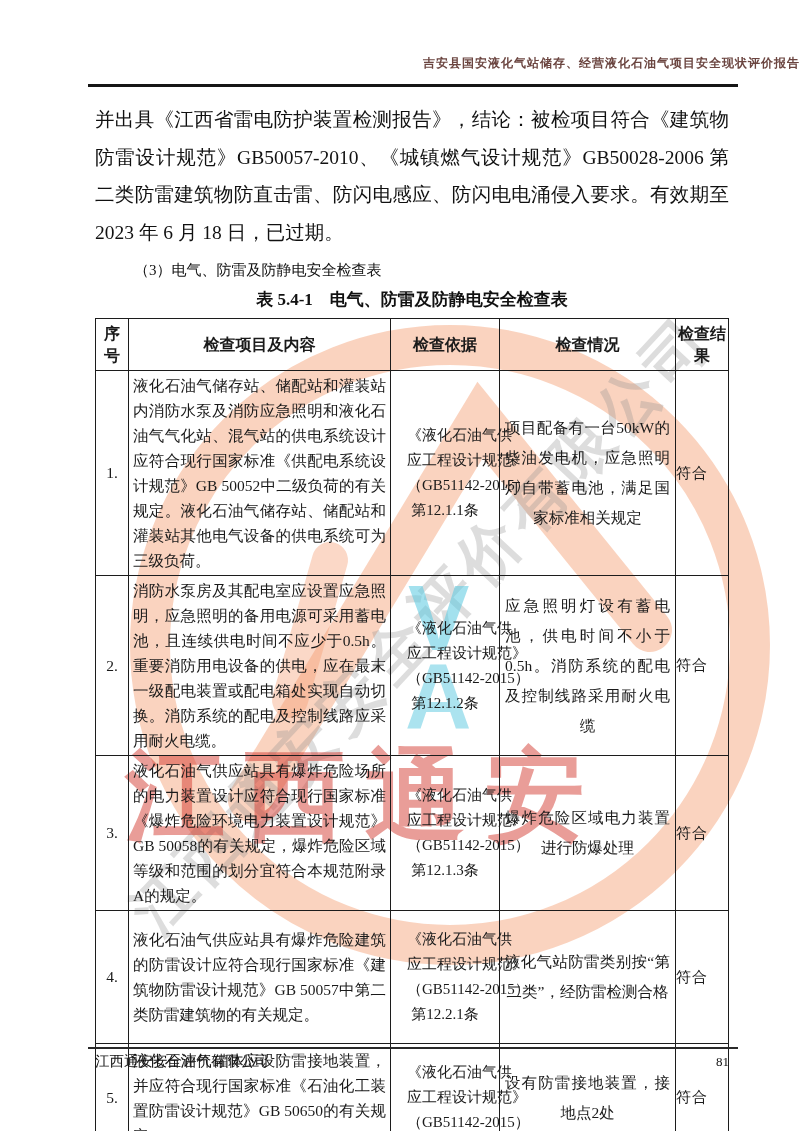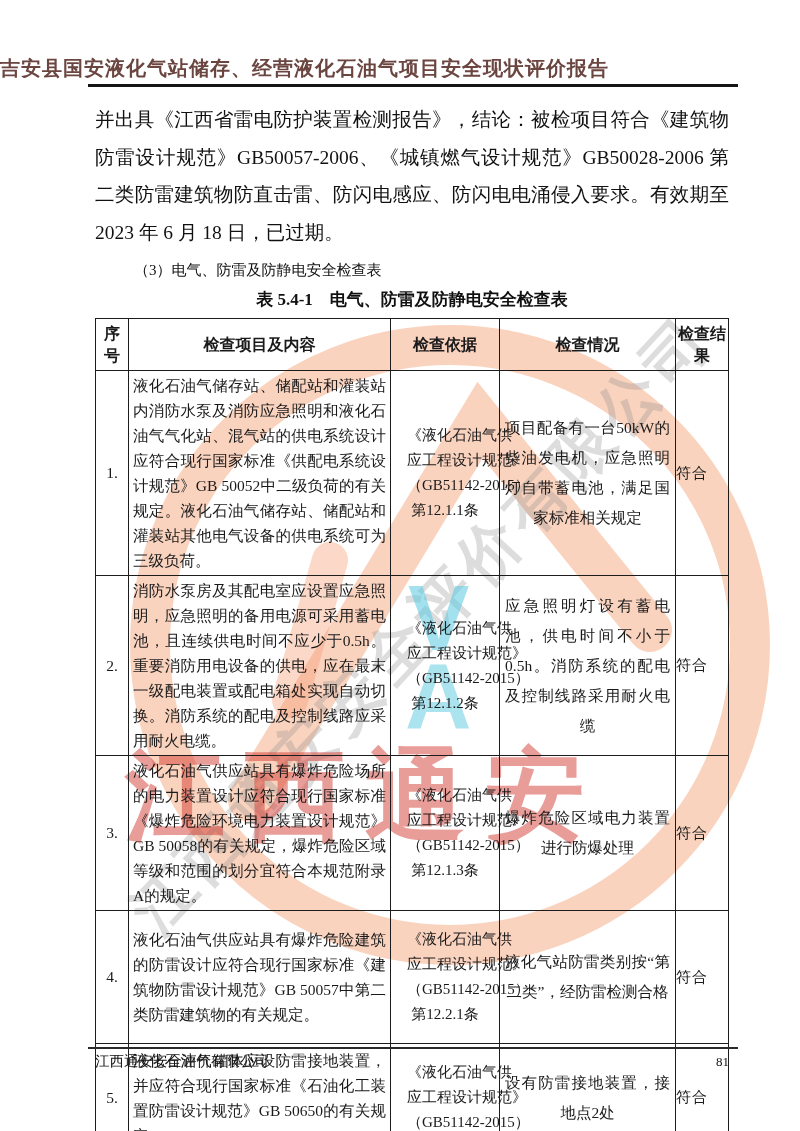--- a/index.html
+++ b/index.html
@@ -14,21 +14,21 @@
   .abs { position:absolute; }
 
   
   #watermark { left:0; top:0; width:800px; height:1131px; z-index:0; pointer-events:none; }
 
   
   .content { z-index:1; }
 
   .page-header {
     left:0; top:55px; width:800px;
-    text-align:left; font-size:20px; letter-spacing:1px;
+    text-align:right; font-size:12px; letter-spacing:1px;
     color:#6b4540; font-weight:bold;
   }
   .header-rule { left:88px; top:84px; width:650px; height:3px; background:#151515; }
 
   .body-paragraph {
     left:95px; top:101px; width:634px;
     font-size:19.5px; line-height:37.5px;
     text-align:justify; color:#111;
   }
   .section-item {
@@ -89,21 +89,21 @@
   </g>
   <text transform="rotate(-47 420 620)" x="10" y="645" font-size="62" letter-spacing="6" font-weight="bold" fill-opacity="0.30" fill="#8f8f8f">江西通安安全评价有限公司</text>
   <text x="408" y="650" font-size="92" font-weight="bold" font-family="Liberation Sans, DejaVu Sans, sans-serif" fill-opacity="0.55" fill="#58c8e0">V</text>
   <text x="405" y="728" font-size="92" font-weight="bold" font-family="Liberation Sans, DejaVu Sans, sans-serif" fill-opacity="0.50" fill="#58c8e0">A</text>
   <text x="125" y="830" font-size="100" letter-spacing="20" font-weight="bold" fill-opacity="0.50" fill="#d43c31">江西通安</text>
 </svg>
 
 <div class="abs content page-header">吉安县国安液化气站储存、经营液化石油气项目安全现状评价报告</div>
 <div class="abs content header-rule"></div>
 
-<div class="abs content body-paragraph">并出具《江西省雷电防护装置检测报告》，结论：被检项目符合《建筑物防雷设计规范》GB50057-2006、《城镇燃气设计规范》GB50028-2006 第二类防雷建筑物防直击雷、防闪电感应、防闪电电涌侵入要求。有效期至 2023 年 6 月 18 日，已过期。</div>
+<div class="abs content body-paragraph">并出具《江西省雷电防护装置检测报告》，结论：被检项目符合《建筑物防雷设计规范》GB50057-2010、《城镇燃气设计规范》GB50028-2006 第二类防雷建筑物防直击雷、防闪电感应、防闪电电涌侵入要求。有效期至 2023 年 6 月 18 日，已过期。</div>
 <div class="abs content section-item">（3）电气、防雷及防静电安全检查表</div>
 <div class="abs content table-caption">表 5.4-1　电气、防雷及防静电安全检查表</div>
 
 <table class="checklist">
   <colgroup>
     <col style="width:33px">
       <col style="width:262px">
       <col style="width:109px">
     <col style="width:176px">
       <col style="width:53px">

